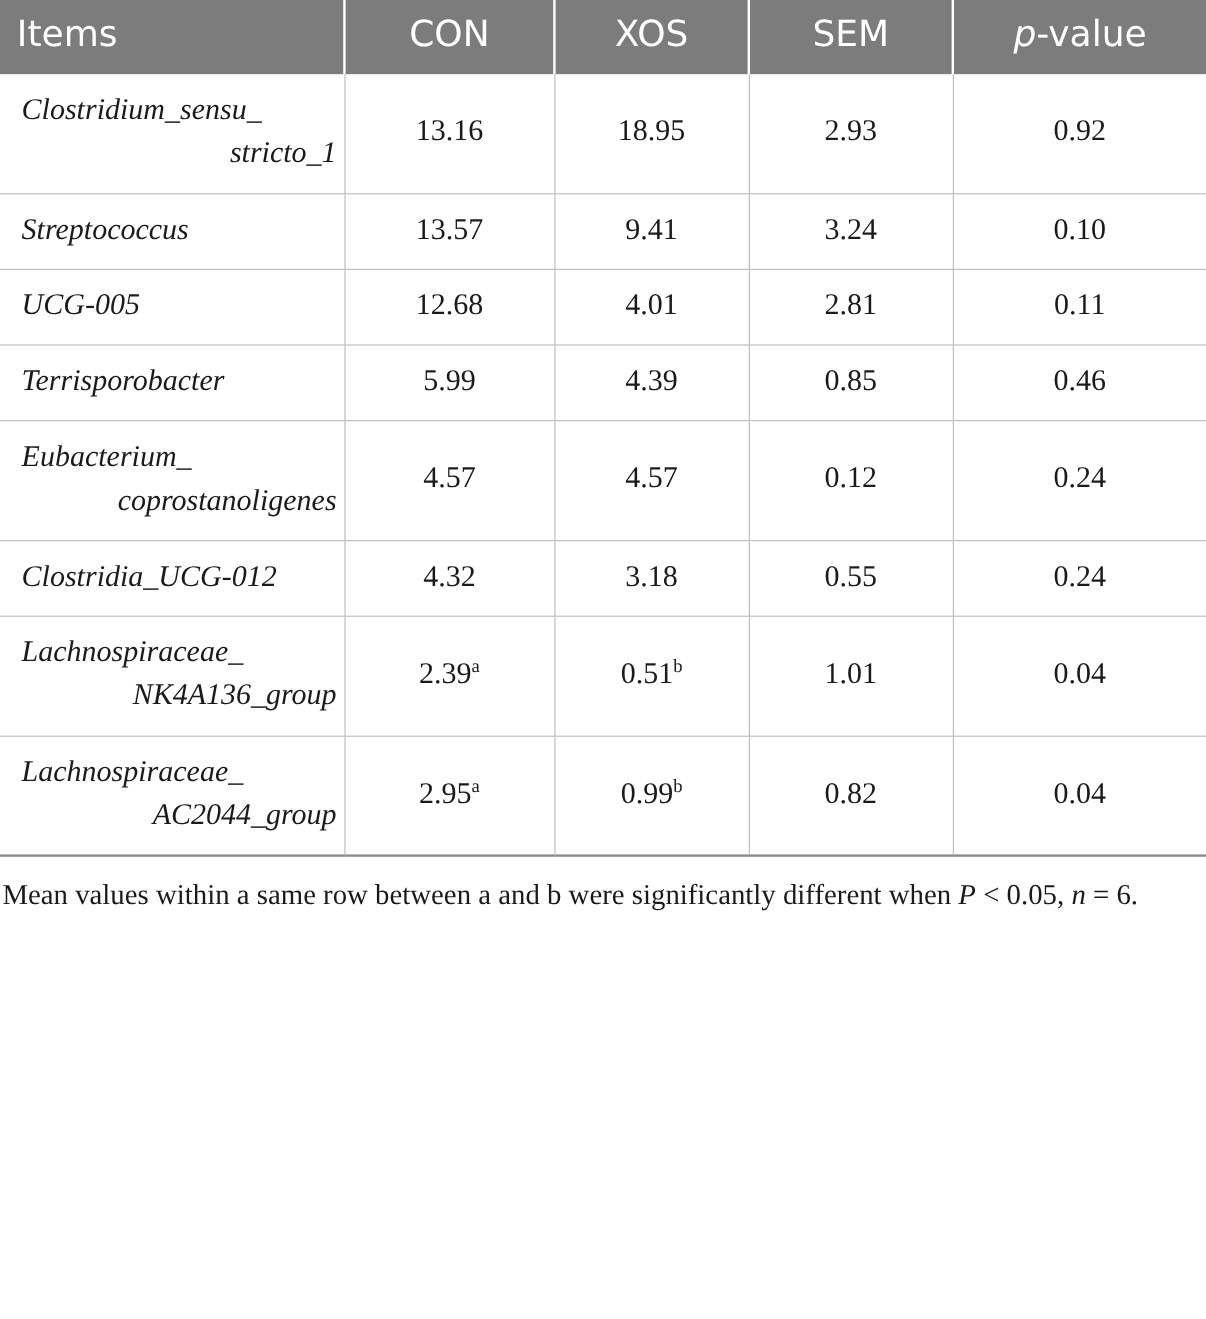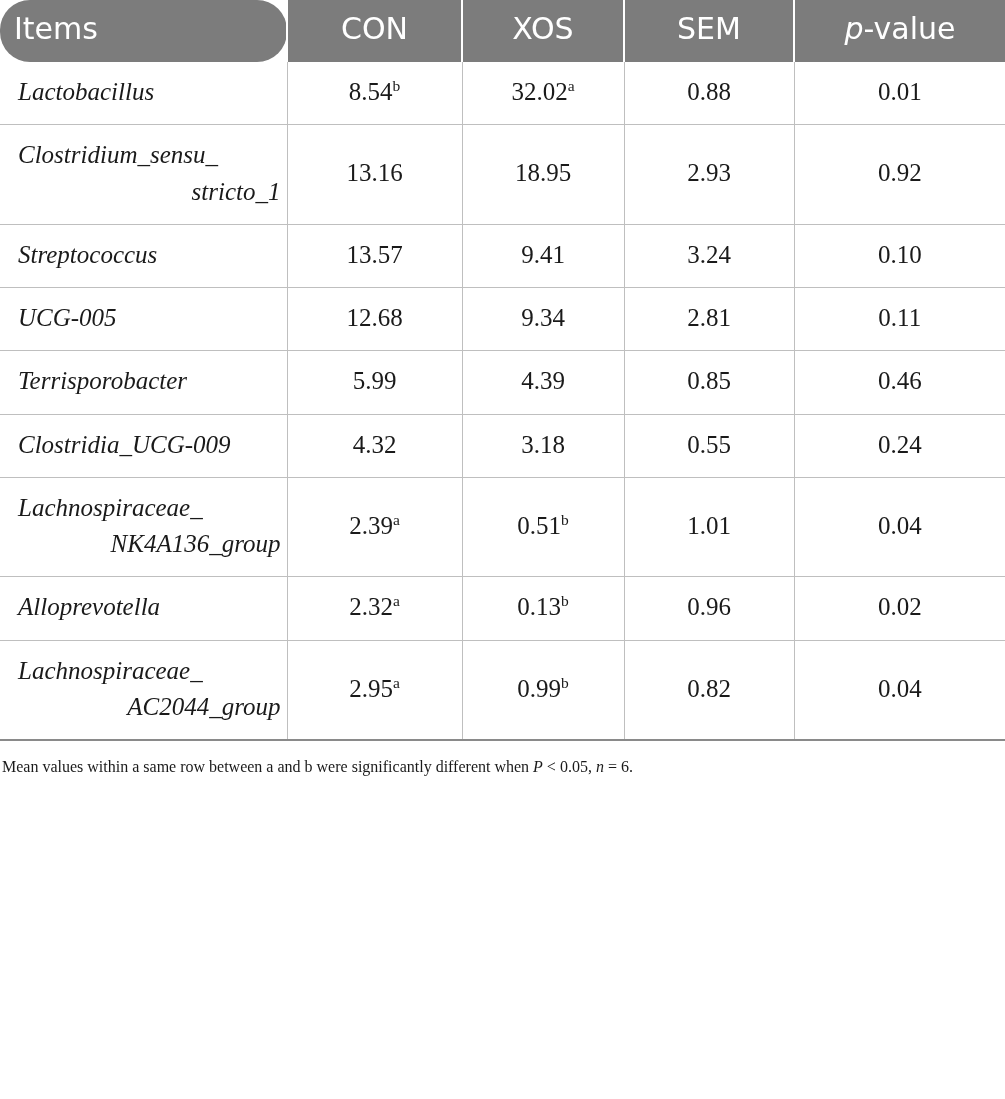--- a/index.html
+++ b/index.html
@@ -39,21 +39,20 @@
     line-height: 1;
     padding: 14px 10px 18px 10px;
     text-align: center;
     vertical-align: middle;
     border-right: 2px solid #ffffff;
   }
   thead th:last-child { border-right: none; }
   thead th.items-head {
     text-align: left;
     padding-left: 14px;
-    border-radius: 30px;
   }
   thead th .ital {
     font-style: italic;
   }
 
   tbody td {
     font-size: 25px;
     line-height: 1.45;
     padding: 12px 10px 14px 10px;
     text-align: center;
@@ -77,21 +76,21 @@
   .wrap-line.indent {
     padding-left: 10px;
     text-align: right;
   }
   sup {
     font-size: 0.62em;
     vertical-align: super;
     line-height: 0;
   }
   .footnote {
-    font-size: 16px;
+    font-size: 24px;
     line-height: 1.5;
     padding: 14px 8px 0 2px;
     color: #1a1a1a;
   }
   .footnote .it { font-style: italic; }
 </style>
 </head>
 <body>
 
 <div class="page">
@@ -108,29 +107,20 @@
       <tr>
         <th class="items-head">Items</th>
         <th>CON</th>
         <th>XOS</th>
         <th>SEM</th>
         <th><span class="ital">p</span><span>-value</span></th>
       </tr>
     </thead>
     <tbody>
 
-      <tr>
-        <td class="item-cell">
-          <span class="wrap-line">Lactobacillus</span>
-        </td>
-        <td><span>8.54</span><sup>b</sup></td>
-        <td><span>32.02</span><sup>a</sup></td>
-        <td>0.88</td>
-        <td>0.01</td>
-      </tr>
 
       <tr>
         <td class="item-cell">
           <span class="wrap-line">Clostridium_sensu_</span>
           <span class="wrap-line indent">stricto_1</span>
         </td>
         <td><span>13.16</span><sup></sup></td>
         <td><span>18.95</span><sup></sup></td>
         <td>2.93</td>
         <td>0.92</td>
@@ -144,68 +134,69 @@
         <td><span>9.41</span><sup></sup></td>
         <td>3.24</td>
         <td>0.10</td>
       </tr>
 
       <tr>
         <td class="item-cell">
           <span class="wrap-line">UCG-005</span>
         </td>
         <td><span>12.68</span><sup></sup></td>
-        <td><span>9.34</span><sup></sup></td>
+        <td><span>4.01</span><sup></sup></td>
         <td>2.81</td>
         <td>0.11</td>
       </tr>
 
       <tr>
         <td class="item-cell">
           <span class="wrap-line">Terrisporobacter</span>
         </td>
         <td><span>5.99</span><sup></sup></td>
         <td><span>4.39</span><sup></sup></td>
         <td>0.85</td>
         <td>0.46</td>
       </tr>
 
-
-
-      <tr>
-        <td class="item-cell">
-          <span class="wrap-line">Clostridia_UCG-009</span>
+      <tr>
+        <td class="item-cell">
+          <span class="wrap-line">Eubacterium_</span>
+          <span class="wrap-line indent">coprostanoligenes</span>
+        </td>
+        <td><span>4.57</span><sup></sup></td>
+        <td><span>4.57</span><sup></sup></td>
+        <td>0.12</td>
+        <td>0.24</td>
+      </tr>
+
+
+      <tr>
+        <td class="item-cell">
+          <span class="wrap-line">Clostridia_UCG-012</span>
         </td>
         <td><span>4.32</span><sup></sup></td>
         <td><span>3.18</span><sup></sup></td>
         <td>0.55</td>
         <td>0.24</td>
       </tr>
 
 
       <tr>
         <td class="item-cell">
           <span class="wrap-line">Lachnospiraceae_</span>
           <span class="wrap-line indent">NK4A136_group</span>
         </td>
         <td><span>2.39</span><sup>a</sup></td>
         <td><span>0.51</span><sup>b</sup></td>
         <td>1.01</td>
         <td>0.04</td>
       </tr>
 
-      <tr>
-        <td class="item-cell">
-          <span class="wrap-line">Alloprevotella</span>
-        </td>
-        <td><span>2.32</span><sup>a</sup></td>
-        <td><span>0.13</span><sup>b</sup></td>
-        <td>0.96</td>
-        <td>0.02</td>
-      </tr>
 
       <tr>
         <td class="item-cell">
           <span class="wrap-line">Lachnospiraceae_</span>
           <span class="wrap-line indent">AC2044_group</span>
         </td>
         <td><span>2.95</span><sup>a</sup></td>
         <td><span>0.99</span><sup>b</sup></td>
         <td>0.82</td>
         <td>0.04</td>

